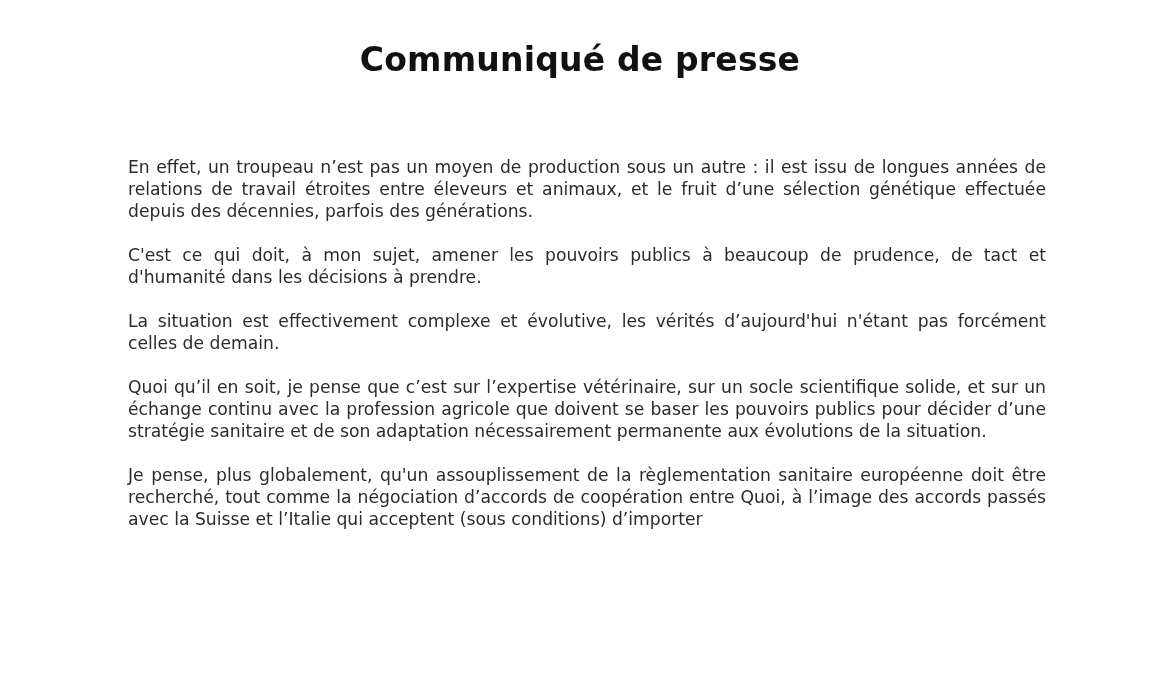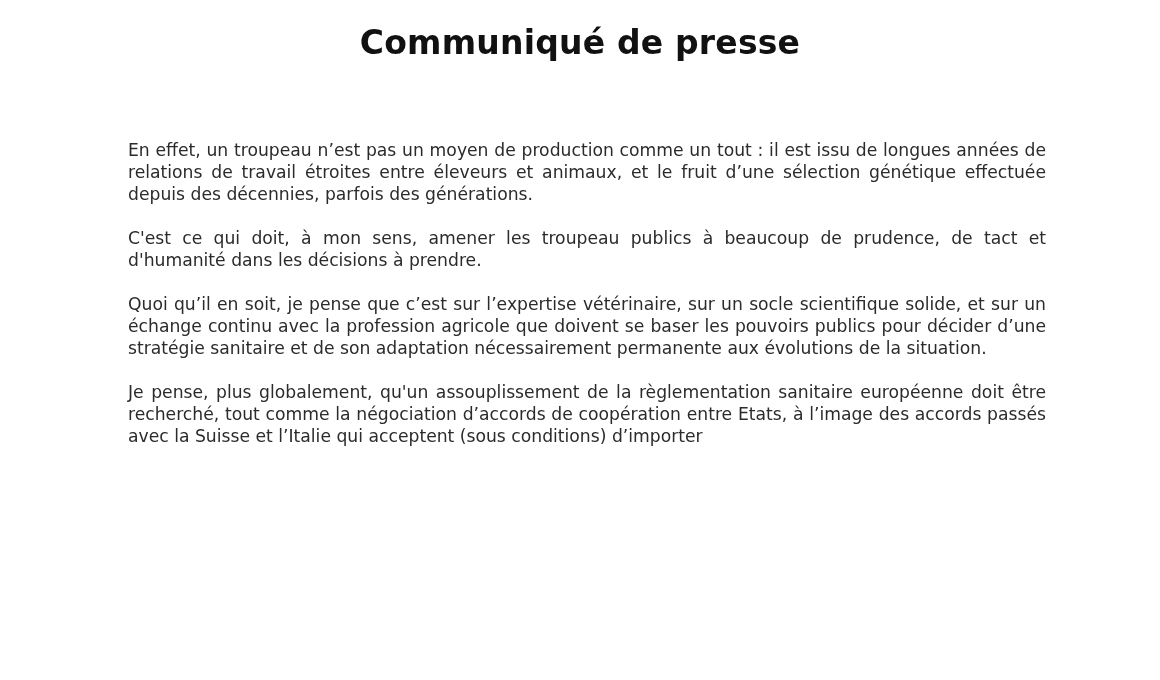--- a/index.html
+++ b/index.html
@@ -10,21 +10,21 @@
   body {
     width: 1160px;
     height: 680px;
     overflow: hidden;
     position: relative;
     font-family: "DejaVu Sans", sans-serif;
   }
   .page {
     position: absolute;
     left: 0;
-    top: 1px;
+    top: 18px;
     width: 1160px;
     height: 580px;
   }
   .title {
     position: absolute;
     left: 0;
     top: 18px;
     width: 1160px;
     text-align: center;
     font-family: "DejaVu Sans", sans-serif;
@@ -50,18 +50,19 @@
     hyphens: manual;
   }
 </style>
 </head>
 <body>
 
 <div class="page">
   <div class="title">Communiqué de presse</div>
 
   <div class="body-text">
-    <p class="para">En effet, un troupeau n’est pas un moyen de production comme un tout : il est issu de longues années de relations de travail étroites entre éleveurs et animaux, et le fruit d’une sélection génétique effectuée depuis des décennies, parfois des générations.</p>
-    <p class="para">C'est ce qui doit, à mon sens, amener les troupeau publics à beaucoup de prudence, de tact et d'humanité dans les décisions à prendre.</p>
+    <p class="para">En effet, un troupeau n’est pas un moyen de production sous un autre : il est issu de longues années de relations de travail étroites entre éleveurs et animaux, et le fruit d’une sélection génétique effectuée depuis des décennies, parfois des générations.</p>
+    <p class="para">C'est ce qui doit, à mon sujet, amener les pouvoirs publics à beaucoup de prudence, de tact et d'humanité dans les décisions à prendre.</p>
+    <p class="para">La situation est effectivement complexe et évolutive, les vérités d’aujourd'hui n'étant pas forcément celles de demain.</p>
     <p class="para">Quoi qu’il en soit, je pense que c’est sur l’expertise vétérinaire, sur un socle scientifique solide, et sur un échange continu avec la profession agricole que doivent se baser les pouvoirs publics pour décider d’une stratégie sanitaire et de son adaptation nécessairement permanente aux évolutions de la situation.</p>
-    <p class="para">Je pense, plus globalement, qu'un assouplissement de la règlementation sanitaire européenne doit être recherché, tout comme la négociation d’accords de coopération entre Etats, à l’image des accords passés avec la Suisse et l’Italie qui acceptent (sous conditions) d’importer</p>
+    <p class="para">Je pense, plus globalement, qu'un assouplissement de la règlementation sanitaire européenne doit être recherché, tout comme la négociation d’accords de coopération entre Quoi, à l’image des accords passés avec la Suisse et l’Italie qui acceptent (sous conditions) d’importer</p>
   </div>
 </div>
 
 </body></html>

